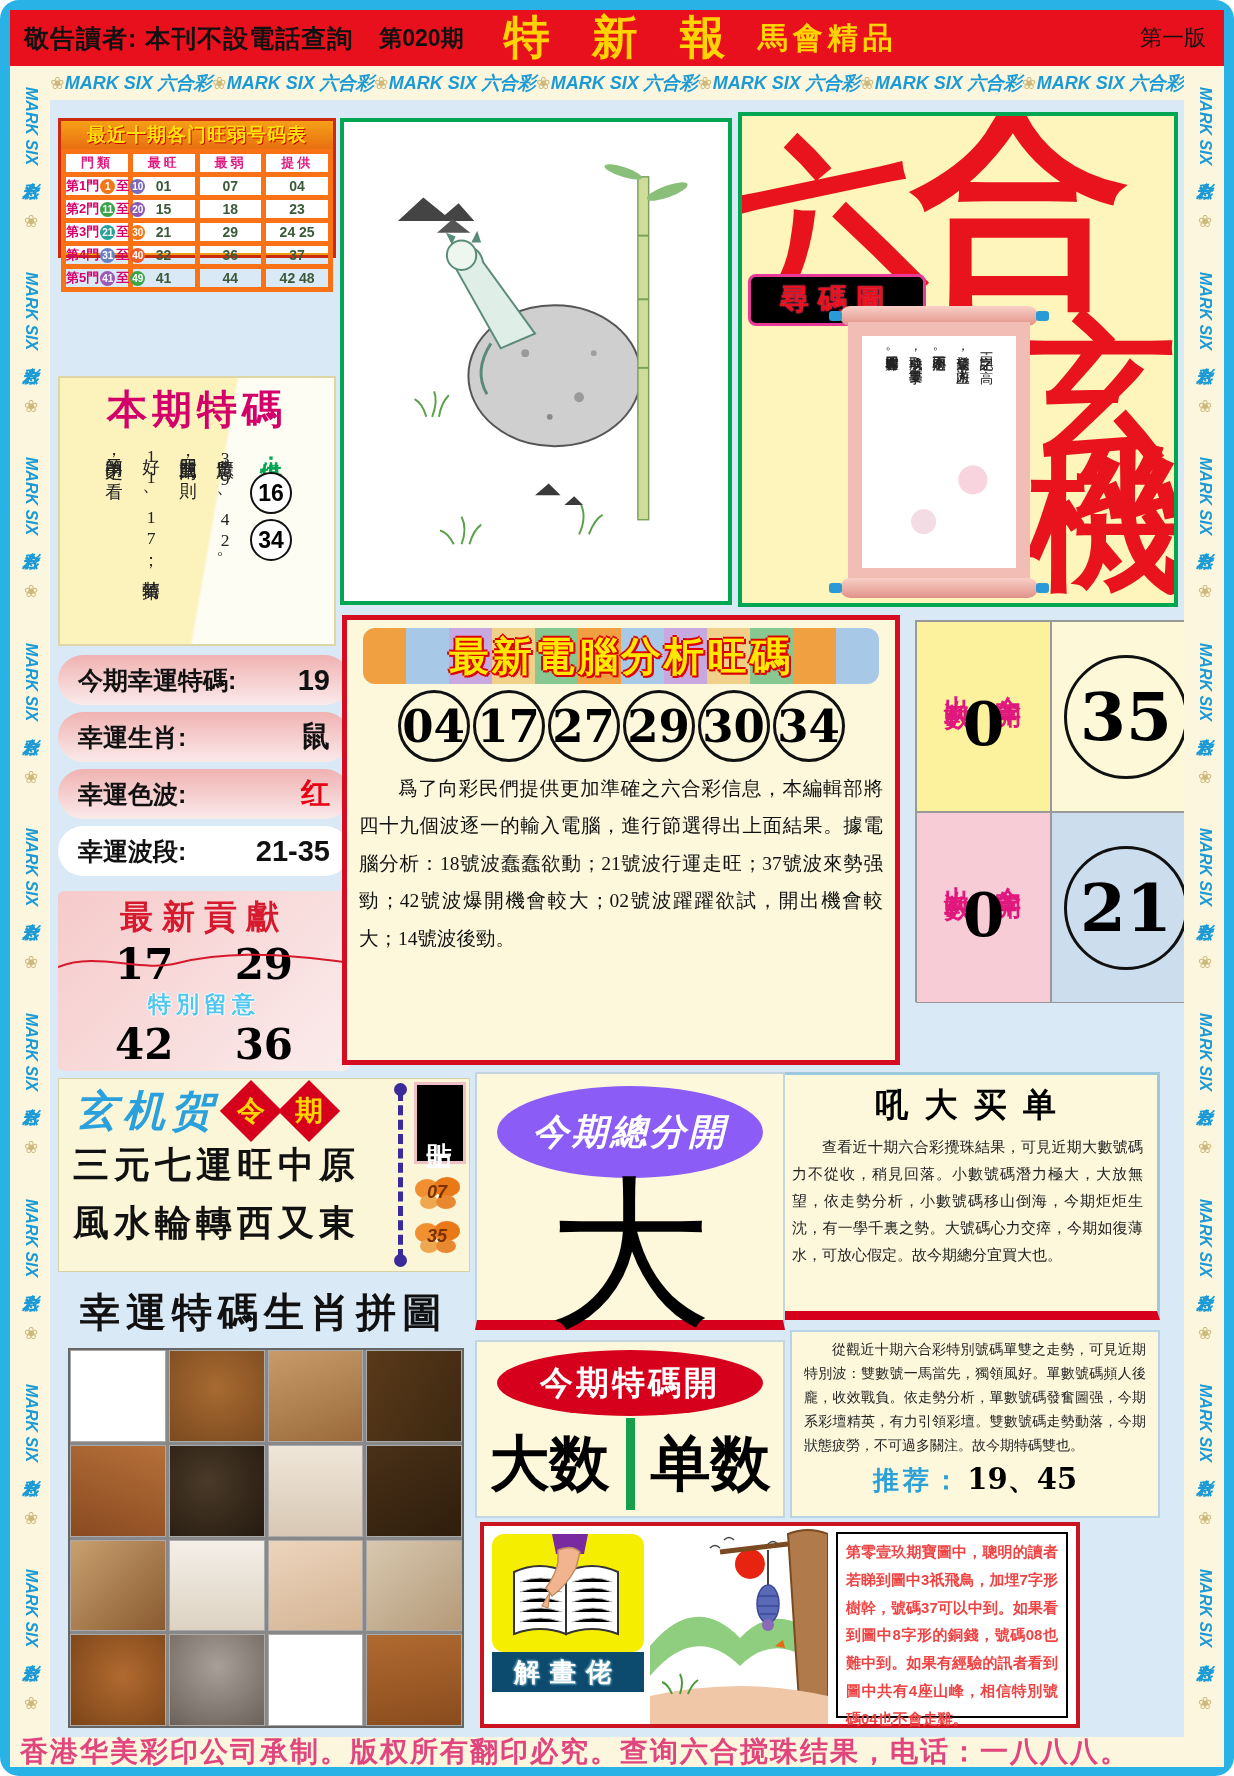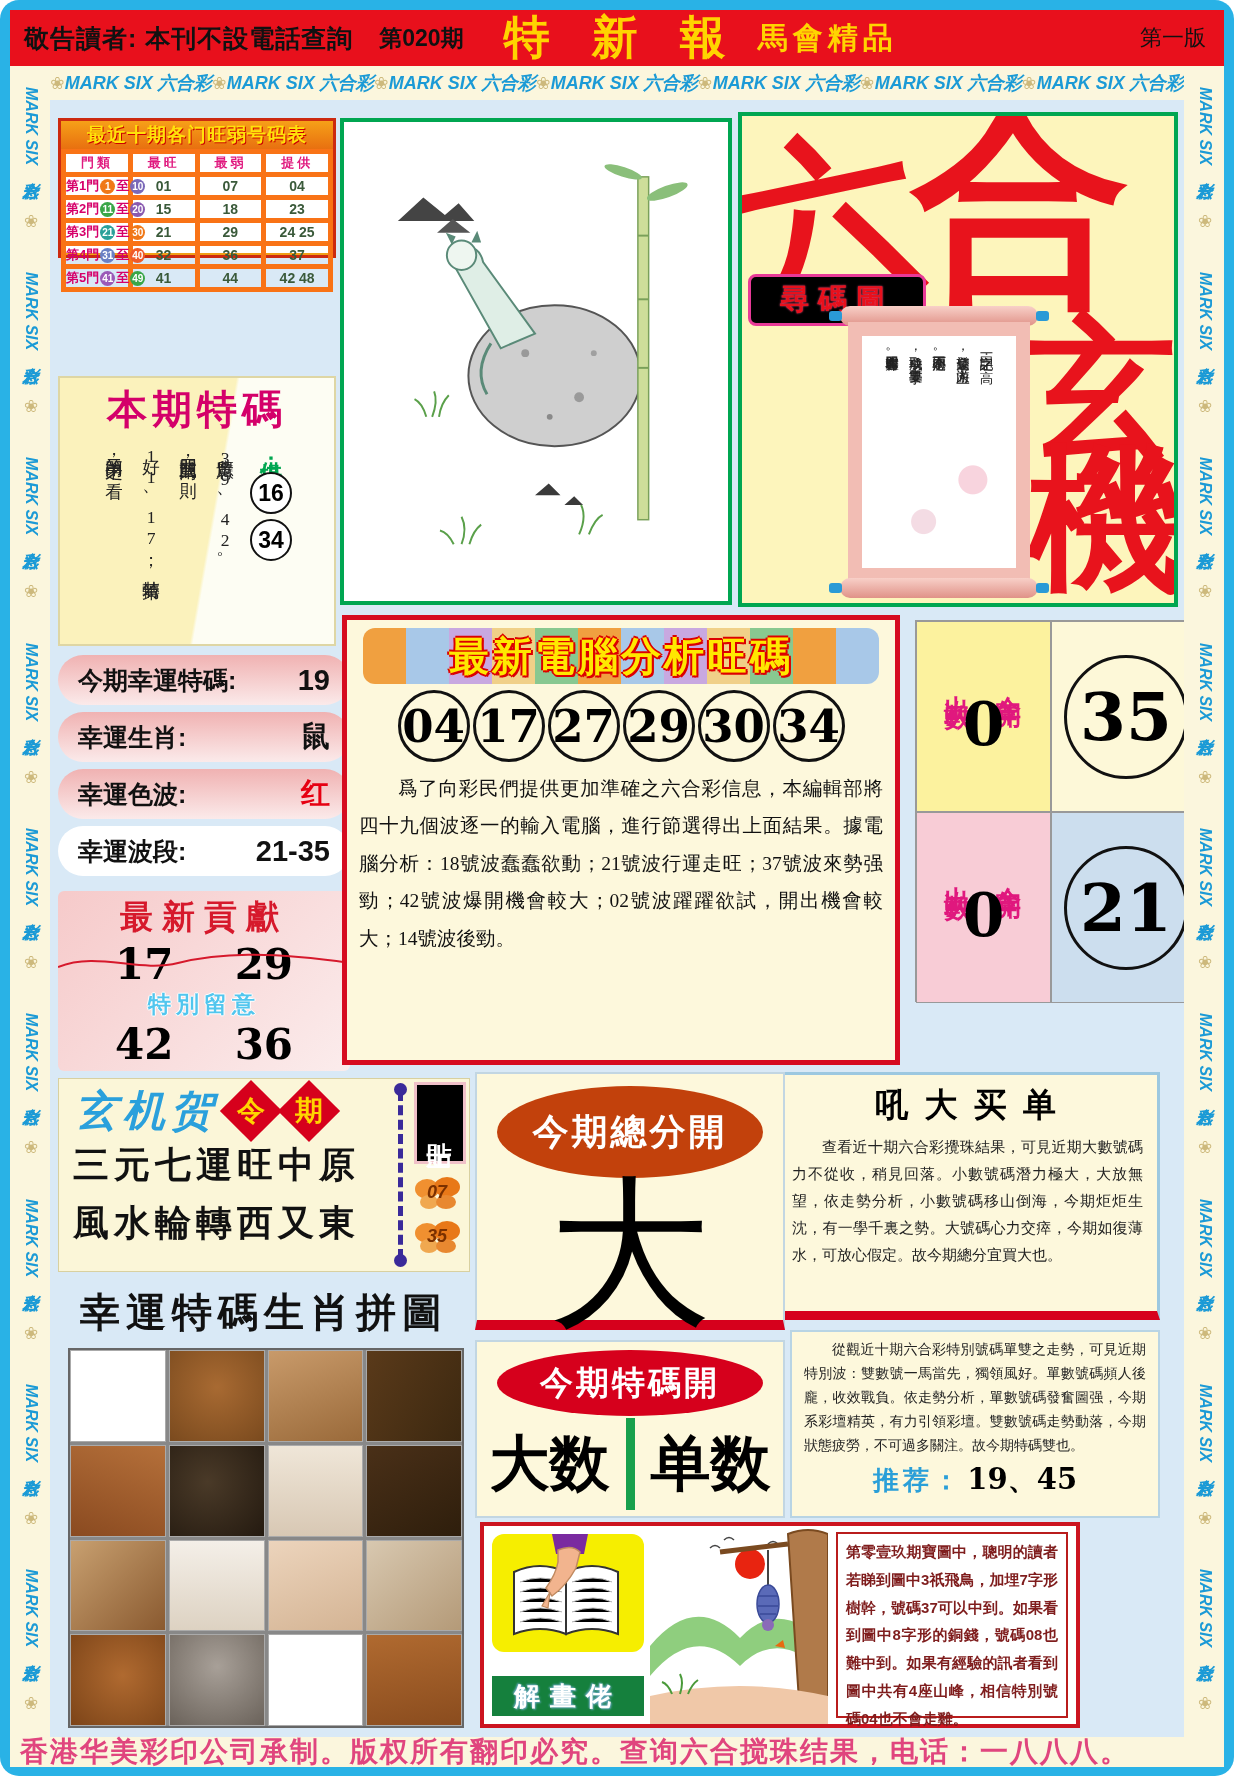--- a/index.html
+++ b/index.html
@@ -186,47 +186,47 @@
   .howl-title{text-align:center;font-size:33px;font-weight:bold;letter-spacing:4px;margin-top:4px;
               font-family:Liberation Serif, serif;}
   .howl-body{font-size:15px;line-height:1.8;font-family:"Liberation Serif","DejaVu Serif",serif;
              text-align:justify;color:#222;margin-top:6px;text-indent:2em;}
   .rec{text-align:center;margin-top:2px;}
   .rec-label{color:#2a9fd8;font-size:26px;font-weight:bold;letter-spacing:4px;}
   .rec-val{font-size:29px;font-weight:bold;font-family:"DejaVu Serif",serif;}
   
   .total-open{left:425px;top:972px;width:310px;height:258px;background:#fdf8dc;border:2px solid #c2d6e2;
               border-bottom:10px solid #d6001c;text-align:center;}
-  .to-oval{margin:12px auto 0;width:266px;height:92px;background:#c2410c;border-radius:50%;display:flex;
-           align-items:center;justify-content:center;color:#fff;font-size:36px;font-weight:bold;letter-spacing:3px;}
+  .to-oval{margin:12px auto 0;width:266px;height:92px;background:#8b5cf6;border-radius:50%;display:flex;
+           align-items:center;justify-content:center;color:#fff;font-size:36px;font-weight:bold;letter-spacing:3px;font-style:italic;}
   .to-big{font-size:163px;line-height:0.95;font-family:"Liberation Serif","DejaVu Serif",serif;color:#000;}
   
   .special-open{left:425px;top:1240px;width:310px;height:178px;background:#fdf8dc;border:2px solid #c2d6e2;
                 text-align:center;}
   .so-oval{margin:8px auto 0;width:266px;height:66px;background:#d6001c;border-radius:50%;display:flex;
            align-items:center;justify-content:center;color:#fff;font-size:33px;font-weight:bold;letter-spacing:3px;}
   .so-row{display:flex;align-items:center;justify-content:center;margin-top:2px;}
   .so-word{font-size:60px;font-weight:bold;font-family:"Liberation Serif","DejaVu Serif",serif;}
   .so-div{width:9px;height:92px;background:#17a04c;margin:0 16px;}
   
   .sp-par{left:740px;top:1230px;width:370px;height:188px;background:#fdf8dc;border:2px solid #b8d4e4;
           padding:6px 12px;}
   .sp-par .body{font-size:14px;line-height:1.72;font-family:"Liberation Serif","DejaVu Serif",serif;
           text-align:justify;color:#222;text-indent:2em;}
   
   .bottom-box{left:430px;top:1422px;width:600px;height:206px;background:#fff;border:4px solid #cc1420;
               display:flex;}
   .bb-left{width:152px;padding:8px 6px 0 8px;}
   .bb-book{height:118px;background:#f6ee00;border-radius:12px;position:relative;overflow:hidden;}
-  .bb-label{margin-top:24px;height:40px;background:#15803d;display:flex;align-items:center;justify-content:center;text-align:center;}
+  .bb-label{margin-top:0;height:40px;background:#0c4a6e;display:flex;align-items:center;justify-content:center;text-align:center;}
   .bb-label span{color:#fff;font-size:26px;font-weight:bold;letter-spacing:10px;
                  text-shadow:1px 1px 2px #68a8c0,-1px -1px 2px #68a8c0;}
   .bb-scene{width:178px;position:relative;}
-  .bb-text{flex:1;border:2px solid #b91c1c;margin:6px 8px;padding:4px 8px;font-size:15px;line-height:1.85;
-           font-weight:bold;color:#7f1d1d;text-align:justify;}
+  .bb-text{flex:1;border:2px solid #000000;margin:6px 8px;padding:4px 8px;font-size:15px;line-height:1.85;
+           font-weight:bold;color:#ef4444;text-align:justify;}
   
   .footer{position:absolute;left:10px;top:1737px;width:1214px;height:30px;background:#fbf6dd;
           display:flex;align-items:center;}
   .footer span{color:#e0457e;font-size:28px;font-weight:bold;letter-spacing:2px;margin-left:10px;white-space:nowrap;}
 </style>
 </head>
 <body>
 
 <div class="page">
   <div class="paper"></div>

